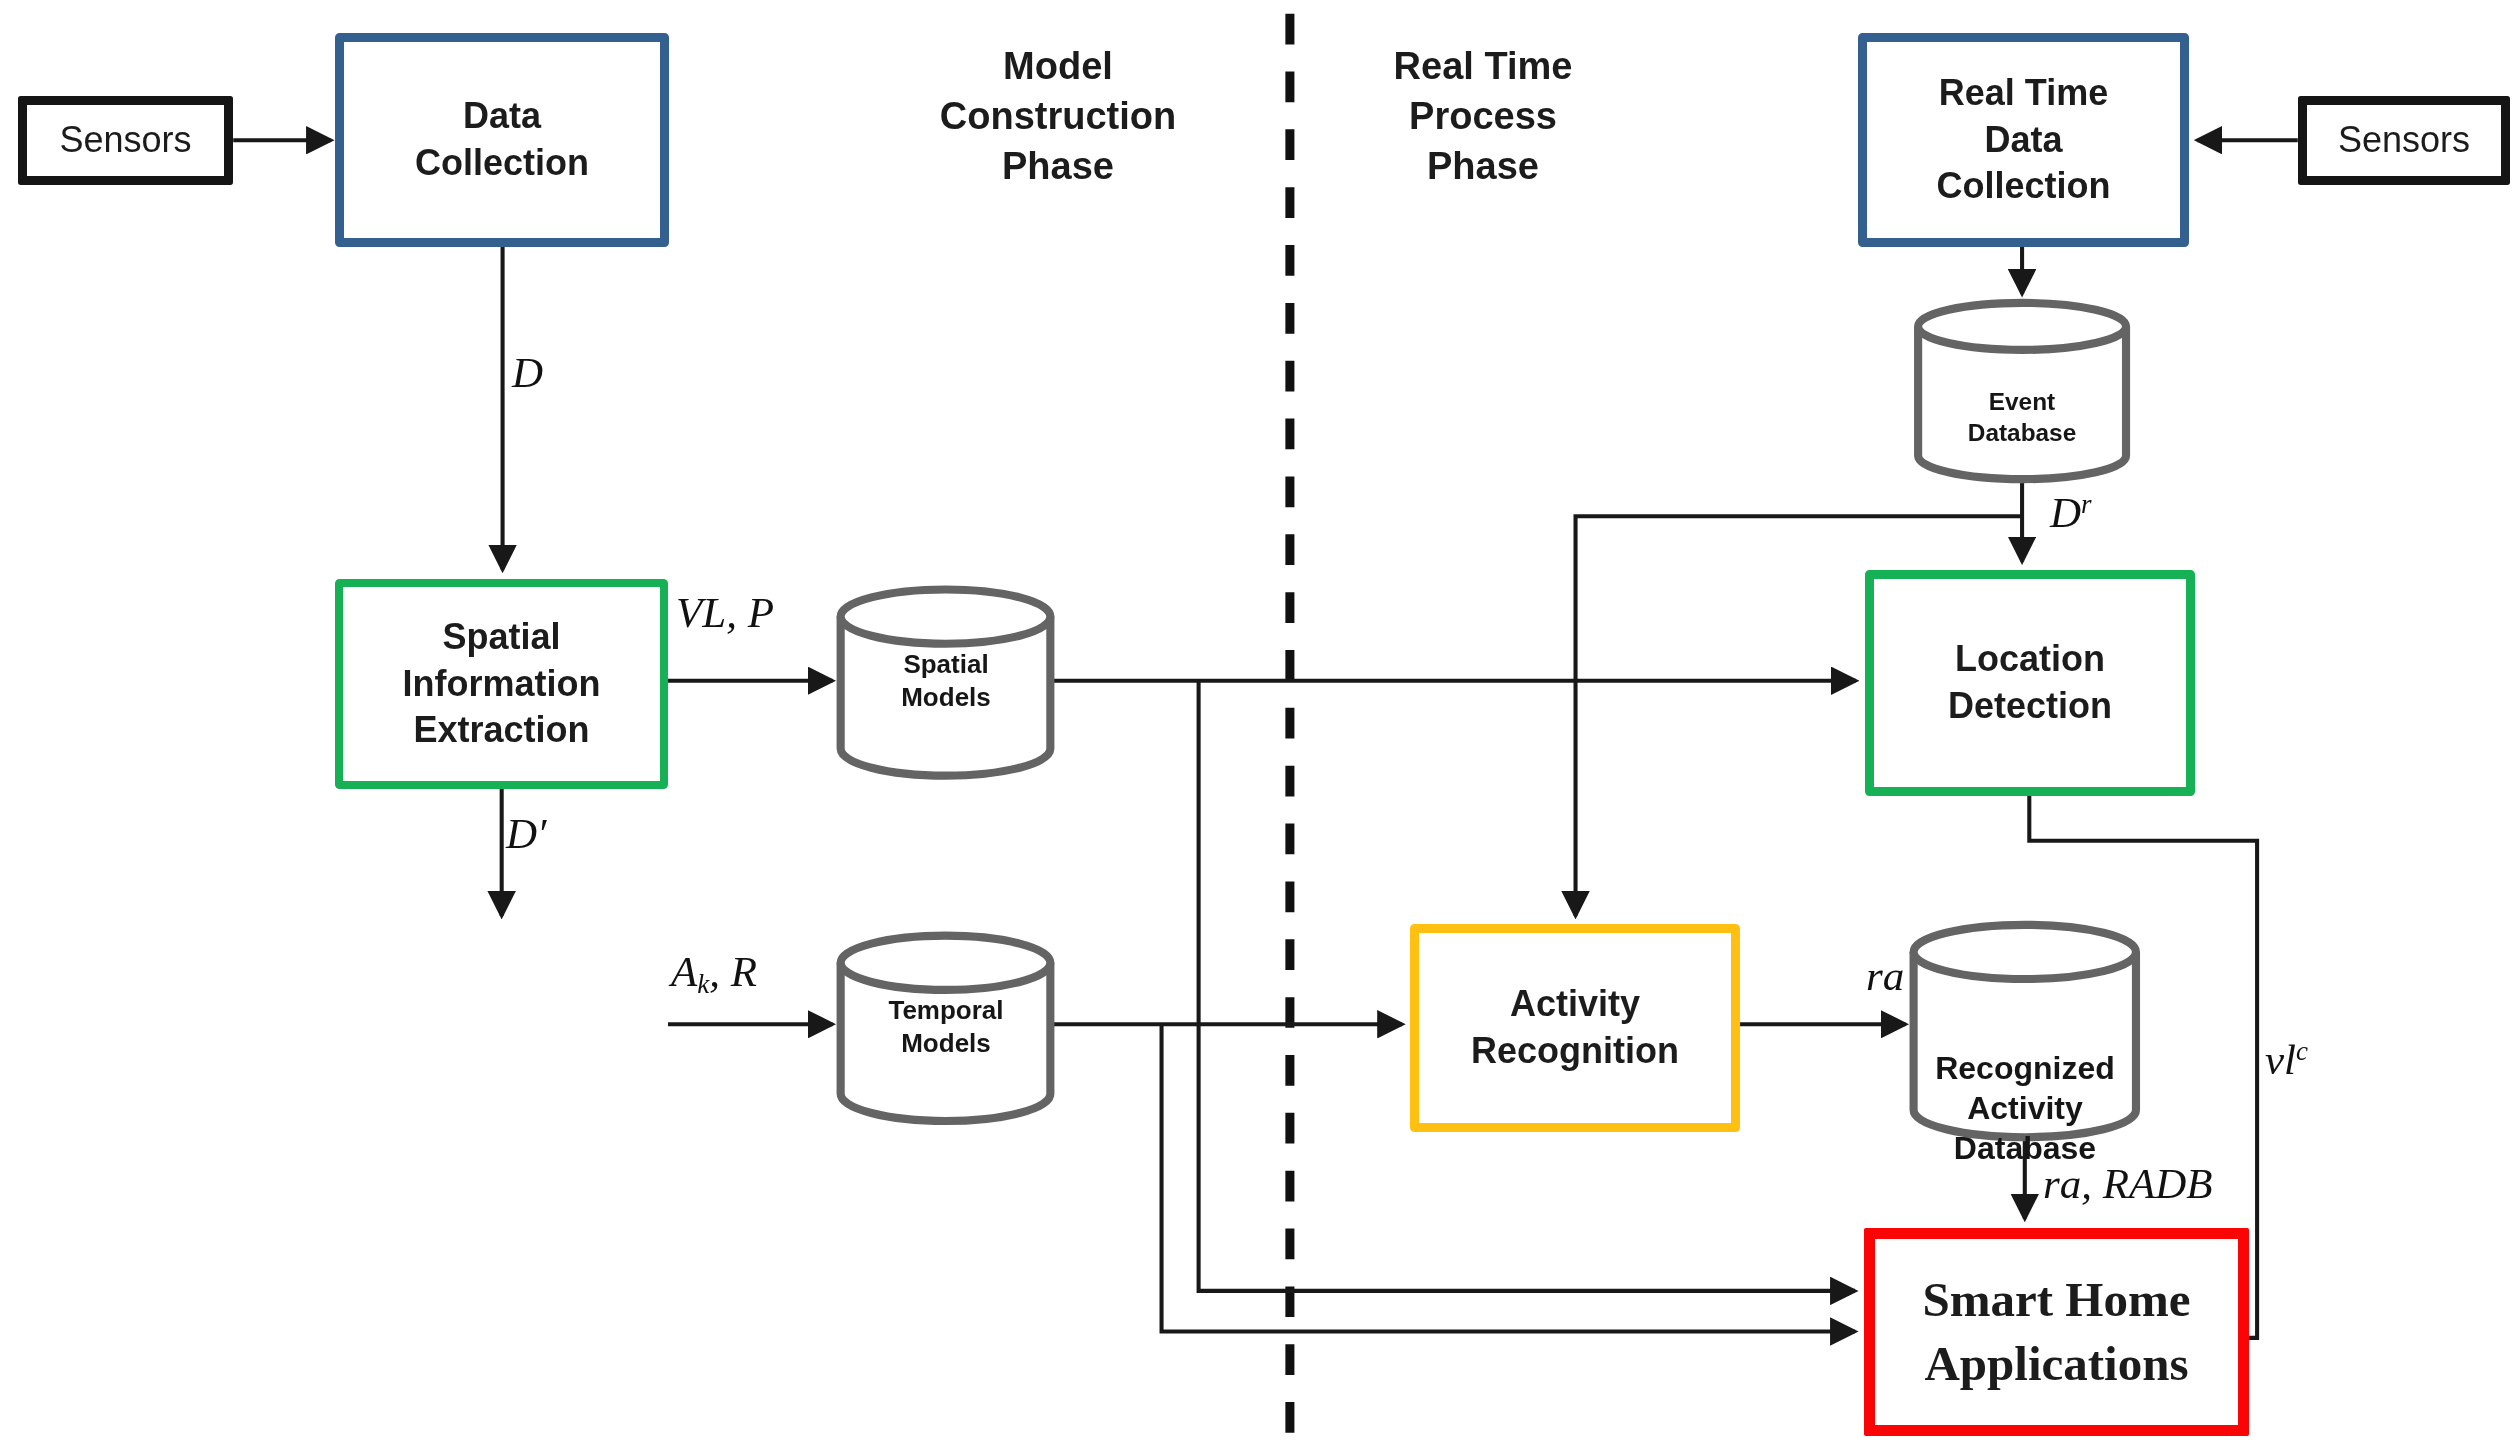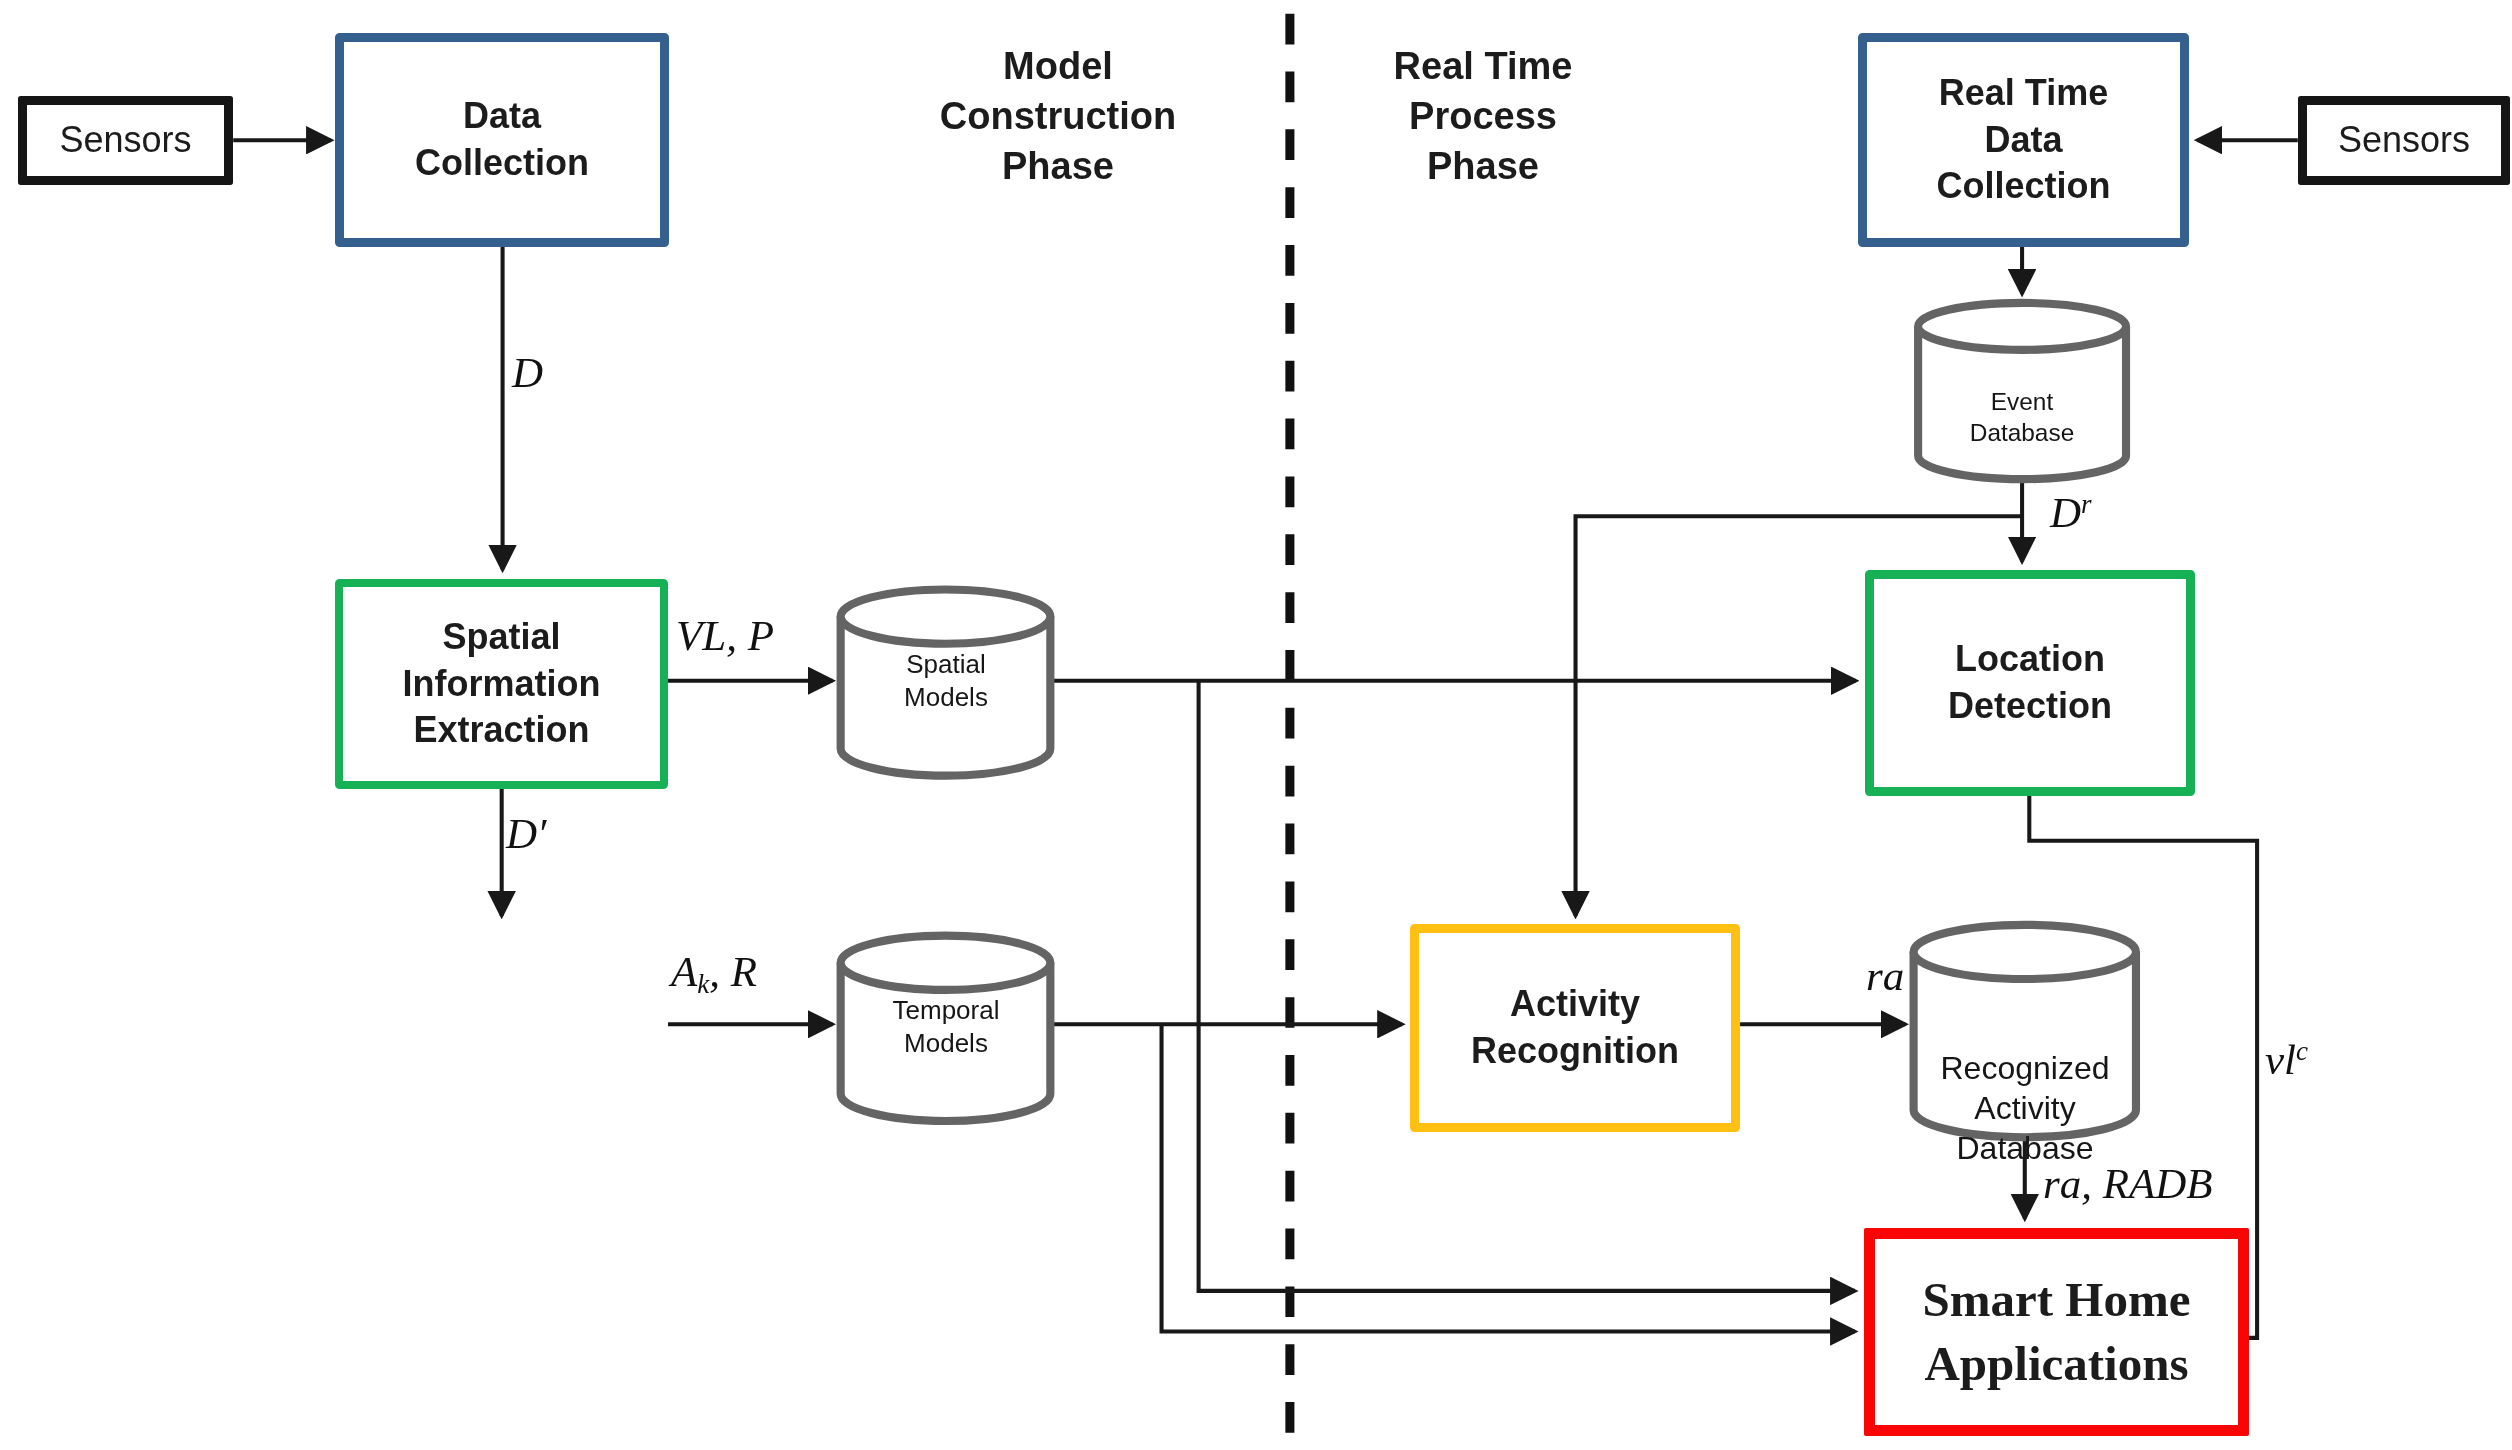--- a/index.html
+++ b/index.html
@@ -26,33 +26,33 @@
   #box-location-detection{left:1865px;top:570px;width:330px;height:226px;border:9px solid var(--green);font-size:36px;}
   #box-activity-recognition{left:1410px;top:924px;width:330px;height:208px;border:9px solid var(--yellow);font-size:36px;}
   #box-smart-home{left:1864px;top:1228px;width:385px;height:208px;border:11px solid var(--red);
        font-family:"Liberation Serif",serif;font-size:49px;border-radius:1.8px;}
 
   .phase{position:absolute;text-align:center;font-weight:bold;font-size:38px;line-height:1.32;
          color:#1c1c1c;white-space:pre-line;}
   #phase-left{left:877px;top:41px;width:362px;}
   #phase-right{left:1302px;top:41px;width:362px;}
 
-  .dblabel{position:absolute;text-align:center;font-weight:normal;font-size:26px;line-height:1.25;
+  .dblabel{position:absolute;text-align:center;font-weight:bold;font-size:26px;line-height:1.25;
            color:#161616;white-space:pre-line;}
   #lab-spatial-models{left:841px;top:648px;width:210px;}
   #lab-temporal-models{left:841px;top:994px;width:210px;}
   #lab-event-db{left:1918px;top:387px;width:208px;font-size:24.4px;}
   #lab-radb{left:1914px;top:1048px;width:222px;font-size:32px;}
 
   .elabel{position:absolute;font-family:"Liberation Serif",serif;font-style:italic;
           font-size:43px;color:#111;}
   .elabel sub{font-size:27px;vertical-align:-7.2px;}
   .elabel sup{font-size:27px;vertical-align:14.5px;}
   #lab-d{left:512px;top:348px;}
-  #lab-vlp{left:676px;top:611px;}
+  #lab-vlp{left:676px;top:588px;}
   #lab-dprime{left:506px;top:809px;}
   #lab-akr{left:671px;top:947px;}
   #lab-dr{left:2050px;top:488px;}
   #lab-ra{left:1866px;top:951px;}
   #lab-raradb{left:2043px;top:1159px;}
   #lab-vlc{left:2265px;top:1035px;}
 </style>
 </head>
 <body>
 

